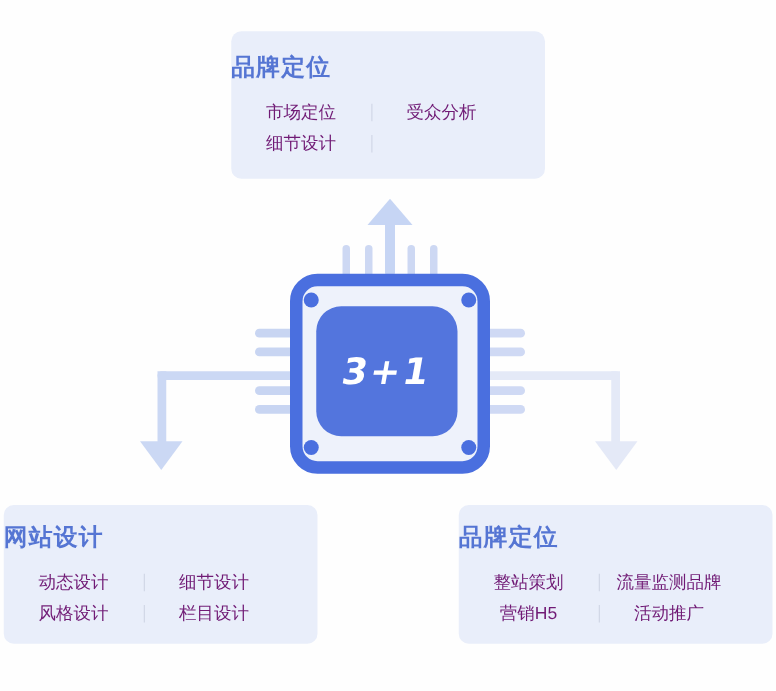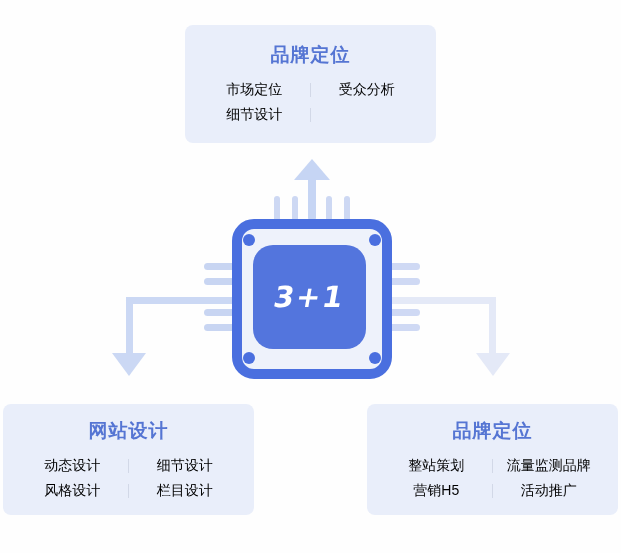--- a/index.html
+++ b/index.html
@@ -11,21 +11,21 @@
   }
   .stage { position: relative; width: 621px; height: 553px; }
 
   
   .card {
     position: absolute;
     background: #e9eefa;
     border-radius: 8px;
     display: flex;
     flex-direction: column;
-    align-items: center;
+    align-items: flex-start;
     box-sizing: border-box;
   }
   .card-top    { left: 185px; top: 25px;  width: 251px; height: 118px; padding-top: 17px; }
   .card-bl     { left: 3px;   top: 404px; width: 251px; height: 111px; padding-top: 14px; }
   .card-br     { left: 367px; top: 404px; width: 251px; height: 111px; padding-top: 14px; }
 
   .card-title {
     font-size: 19px;
     font-weight: bold;
     color: #5575d3;
@@ -36,21 +36,21 @@
   .card-row {
     display: grid;
     grid-template-columns: 1fr 1px 1fr;
     align-items: center;
     width: 224px;
     height: 25px;
   }
   .card-cell {
     text-align: center;
     font-size: 14px;
-    color: #000000;
+    color: #701a75;
     white-space: nowrap;
   }
   .row-divider {
     width: 1px; height: 14px;
     background: #d2d8e7;
     justify-self: center;
   }
 
   
   .abs { position: absolute; }

